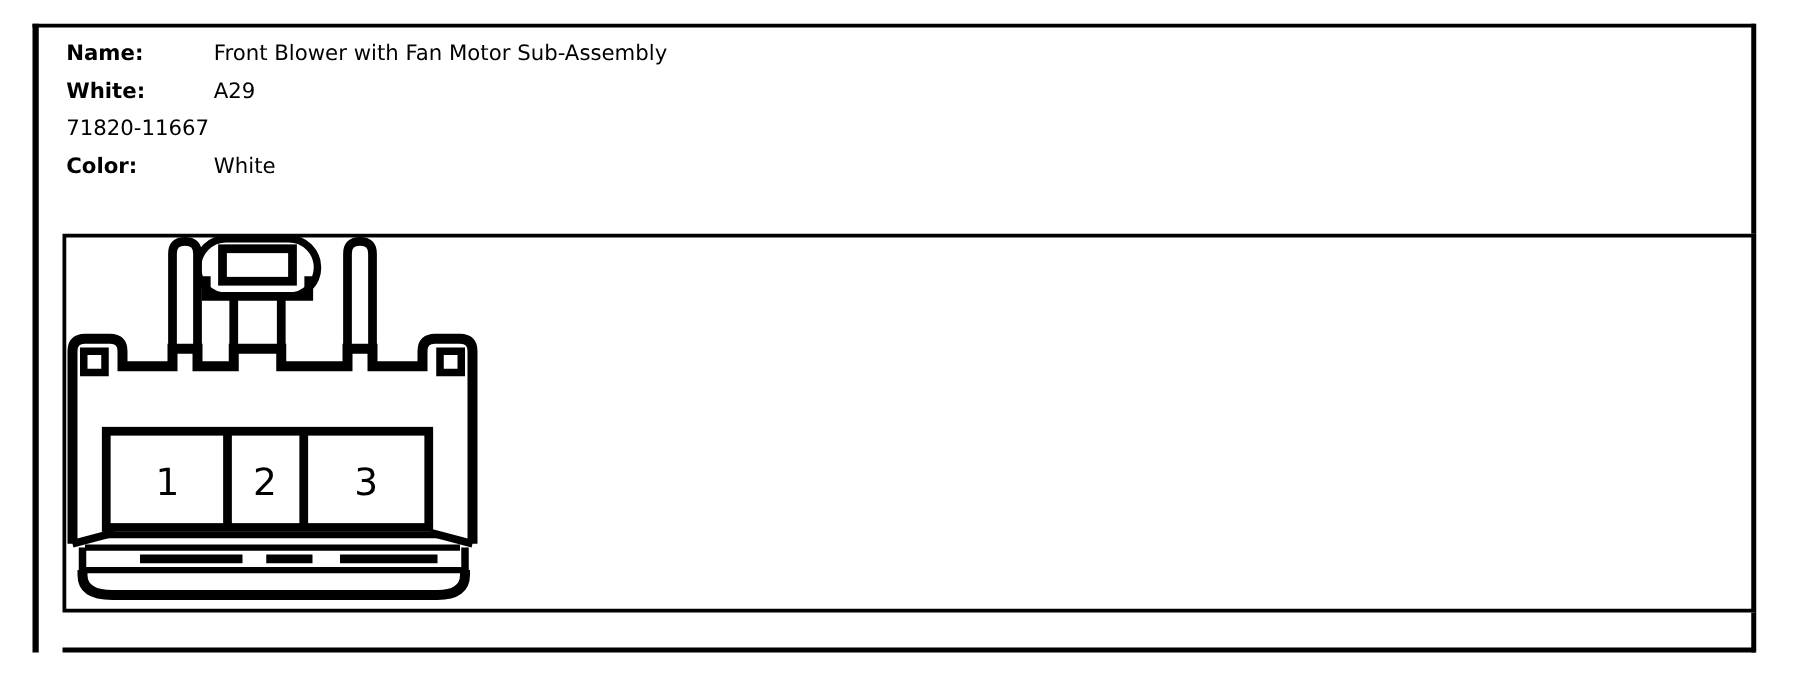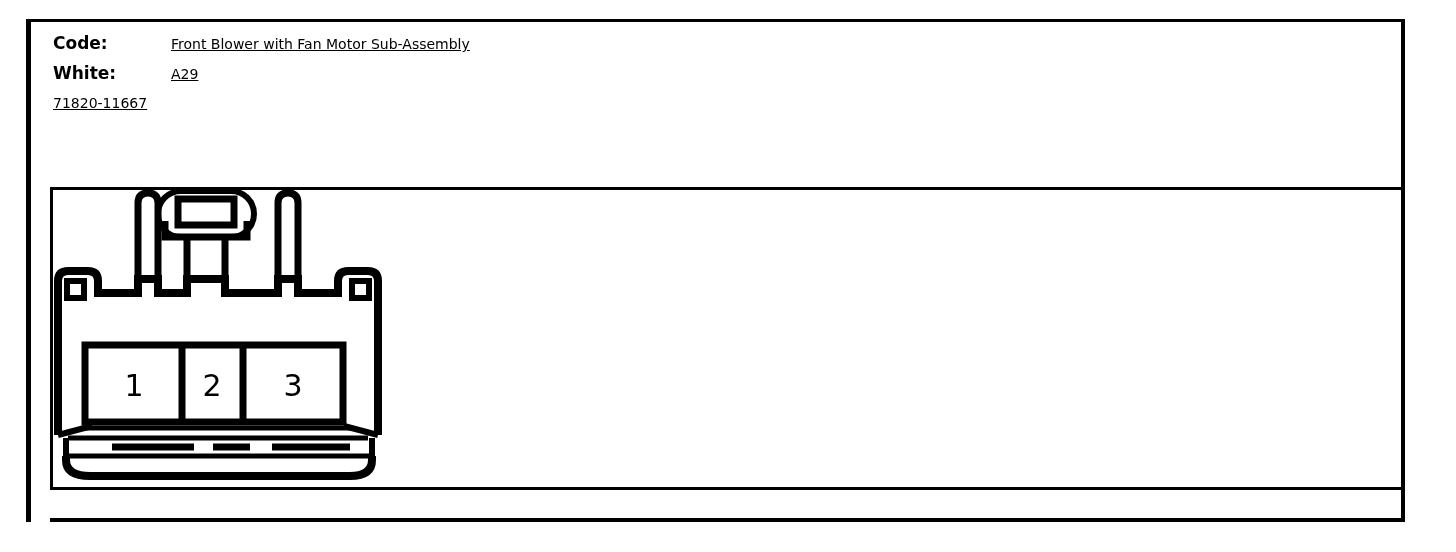--- a/index.html
+++ b/index.html
@@ -67,26 +67,25 @@
   .spec-label {
     width: 118px;
     flex: 0 0 118px;
     font-size: 17px;
     font-weight: bold;
     color: #000;
     letter-spacing: 0px;
     line-height: 30px;
   }
   .spec-value {
-    font-size: 14px;
+    font-size: 17px;
     font-weight: normal;
     color: #000;
     line-height: 30px;
     white-space: nowrap;
-    text-decoration: underline;
   }
 
   
   .diagram-panel {
     position: absolute;
     left: 50px;
     top: 187px;
     width: 1354px;
     height: 303px;
     border: 3px solid #000;
@@ -109,29 +108,33 @@
 
 <div id="page">
 
   <div class="outer-frame"></div>
   <div class="outer-top"></div>
   <div class="outer-right"></div>
   <div class="outer-bottom"></div>
 
   <div class="spec-list">
     <div class="spec-row">
-      <div class="spec-label">Code:</div>
+      <div class="spec-label">Name:</div>
       <div class="spec-value">Front Blower with Fan Motor Sub-Assembly</div>
     </div>
     <div class="spec-row">
       <div class="spec-label">White:</div>
       <div class="spec-value">A29</div>
     </div>
     <div class="spec-row">
       <div class="spec-value">71820-11667</div>
+    </div>
+    <div class="spec-row">
+      <div class="spec-label">Color:</div>
+      <div class="spec-value">White</div>
     </div>
   </div>
 
   <div class="diagram-panel"></div>
 
   <div class="connector-holder">
     <svg width="340" height="300" viewBox="0 0 340 300" xmlns="http://www.w3.org/2000/svg">
 
       <g fill="none" stroke="#000000" stroke-width="7" stroke-linecap="butt" stroke-linejoin="miter">
 

